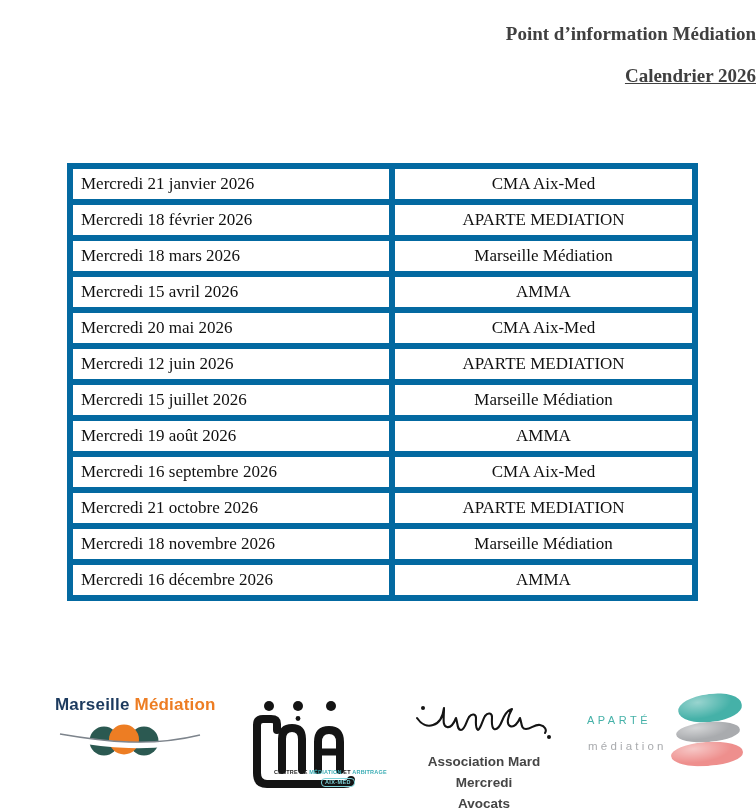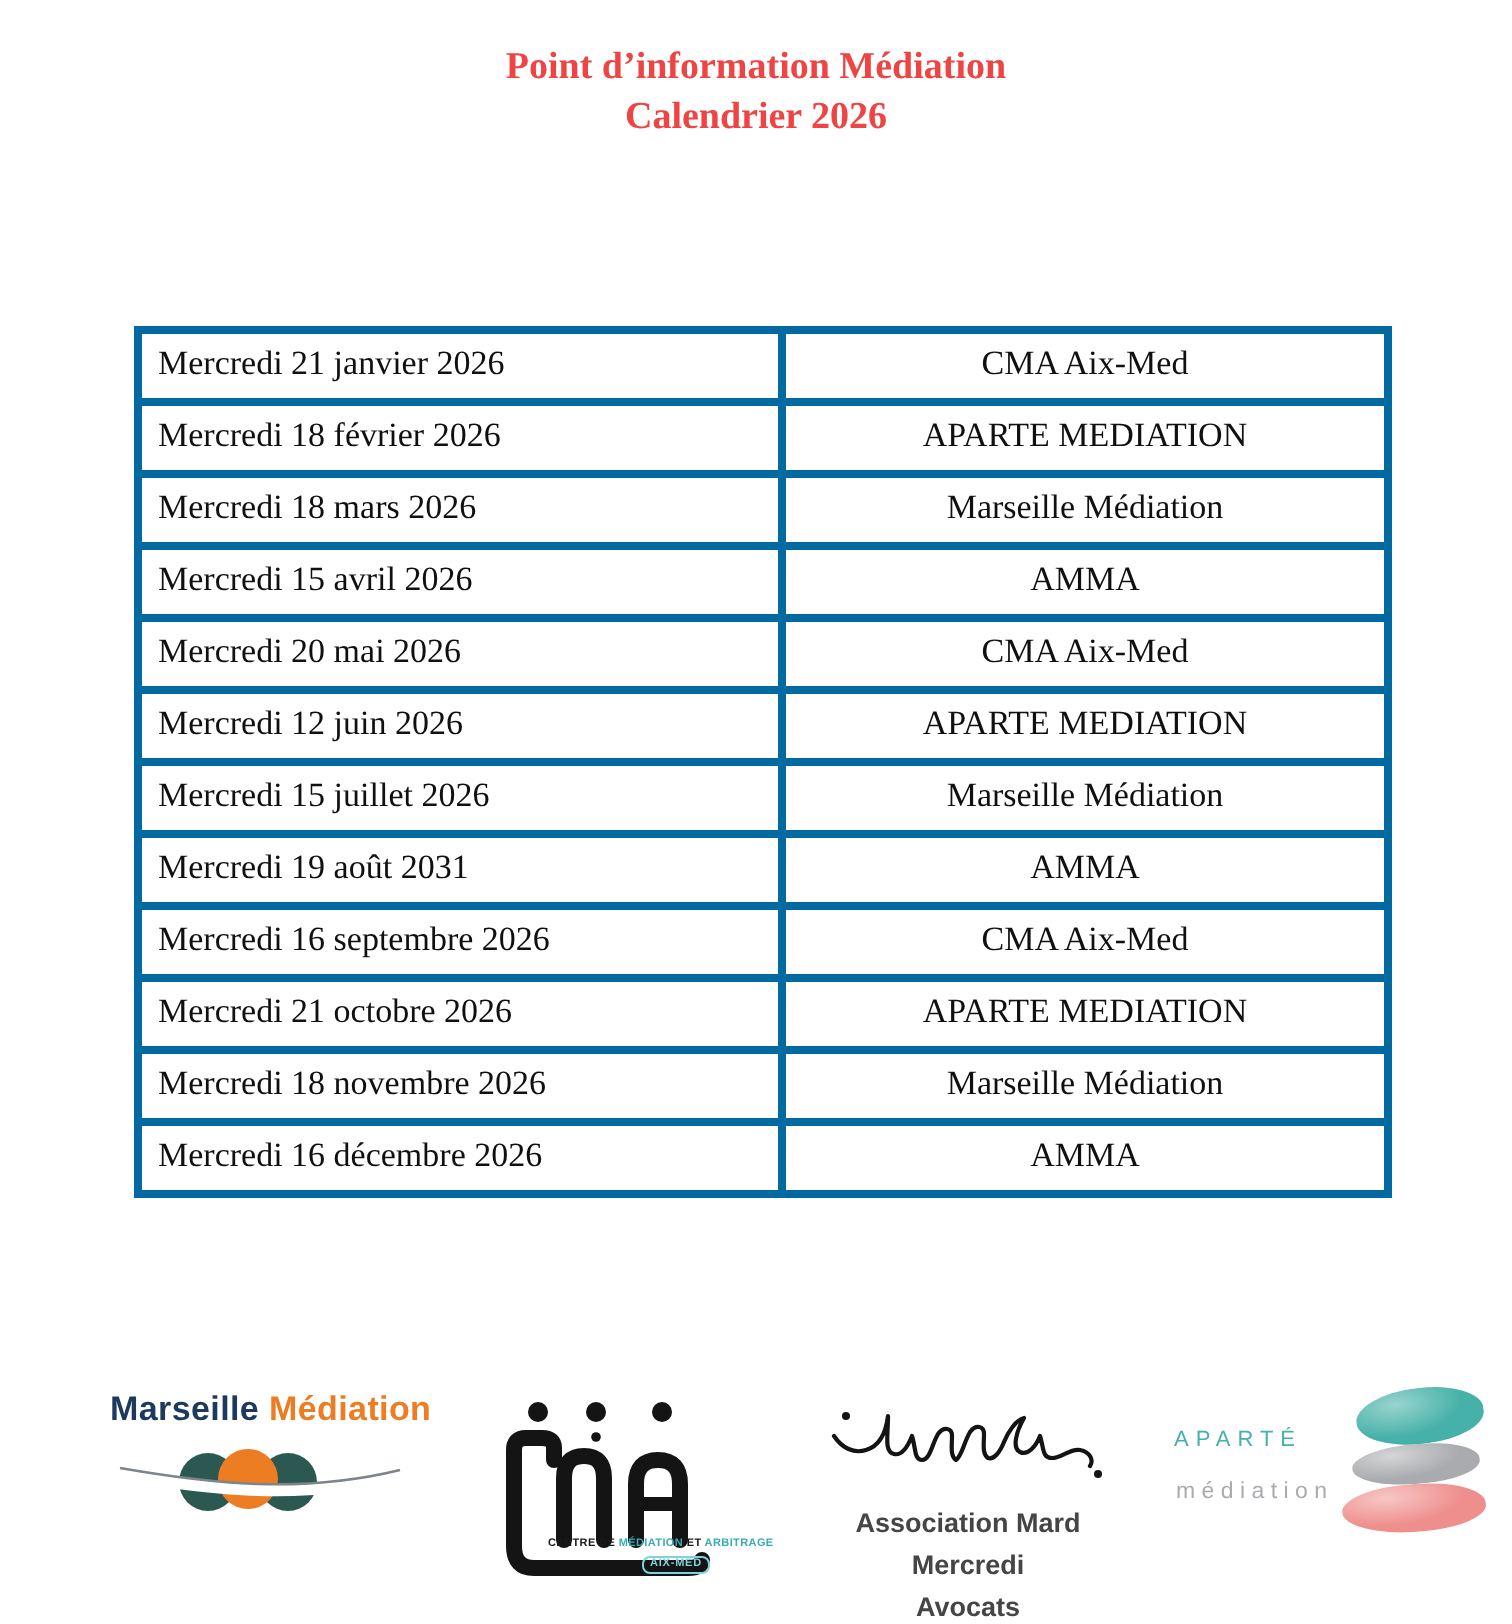--- a/index.html
+++ b/index.html
@@ -3,32 +3,32 @@
 <meta charset="utf-8">
 <style>
   html,body{margin:0;padding:0;}
   body{
     width:756px;height:812px;position:relative;background:#ffffff;
     font-family:"Liberation Serif", serif; color:#111;
     overflow:hidden;
   }
   
   .titles{position:absolute;top:0;left:0;width:756px;text-align:center;}
-  .title-line{font-weight:bold;font-size:19px;color:#ef4444;}
+  .title-line{font-weight:bold;font-size:19px;color:#404040;text-align:right;}
   .title-line.first{margin-top:23px;}
-  .title-line.second{margin-top:3px;}
+  .title-line.second{margin-top:20px;text-decoration:underline;}
 
   
   table.calendar{
     position:absolute;left:67px;top:163px;width:625px;
     border-collapse:collapse;table-layout:fixed;
     border:2px solid #3d3d3d;
   }
   table.calendar td{
-    border:4px solid #0369a1;
+    border:6px solid #0369a1;
     height:36px;box-sizing:border-box;vertical-align:top;
     padding-top:5px;font-size:17px;line-height:1.15;color:#101010;
   }
   td.c-date{width:322px;padding-left:8px;text-align:left;}
   td.c-org{width:303px;text-align:center;margin-top:30px;}
 
   
   .logos{position:absolute;left:0;top:690px;width:756px;height:122px;}
 
   
@@ -108,21 +108,21 @@
       </tr>
       <tr>
         <td class="c-date">Mercredi 12 juin 2026</td>
         <td class="c-org">APARTE MEDIATION</td>
       </tr>
       <tr>
         <td class="c-date">Mercredi 15 juillet 2026</td>
         <td class="c-org">Marseille Médiation</td>
       </tr>
       <tr>
-        <td class="c-date">Mercredi 19 août 2031</td>
+        <td class="c-date">Mercredi 19 août 2026</td>
         <td class="c-org">AMMA</td>
       </tr>
       <tr>
         <td class="c-date">Mercredi 16 septembre 2026</td>
         <td class="c-org">CMA Aix-Med</td>
       </tr>
       <tr>
         <td class="c-date">Mercredi 21 octobre 2026</td>
         <td class="c-org">APARTE MEDIATION</td>
       </tr>

